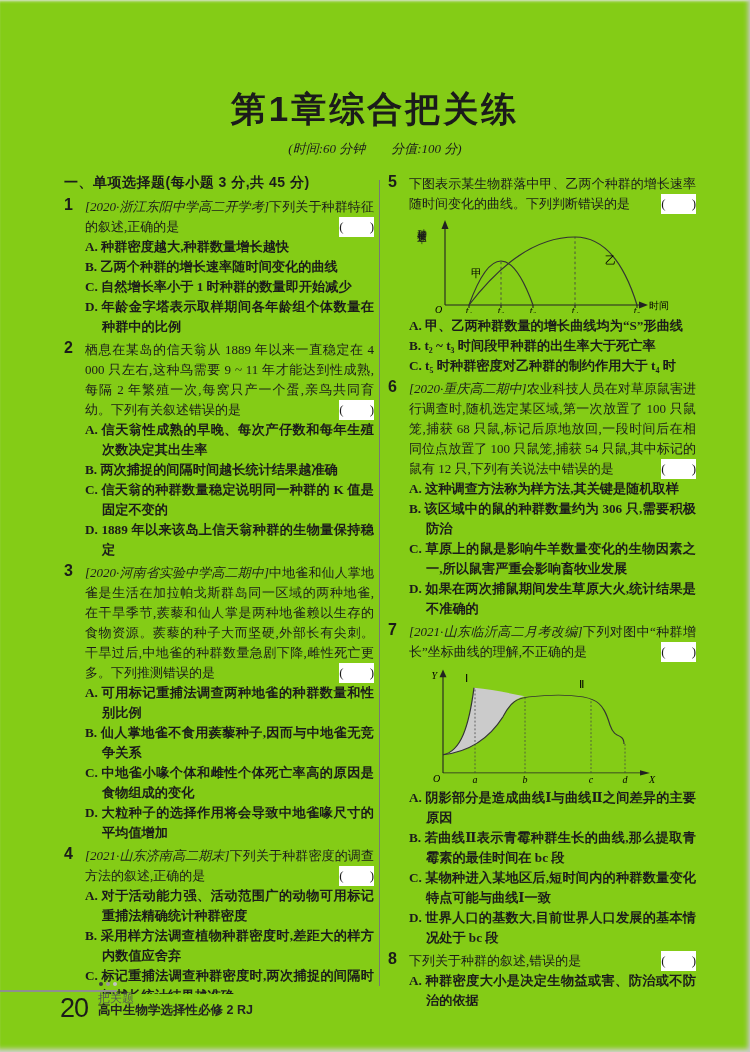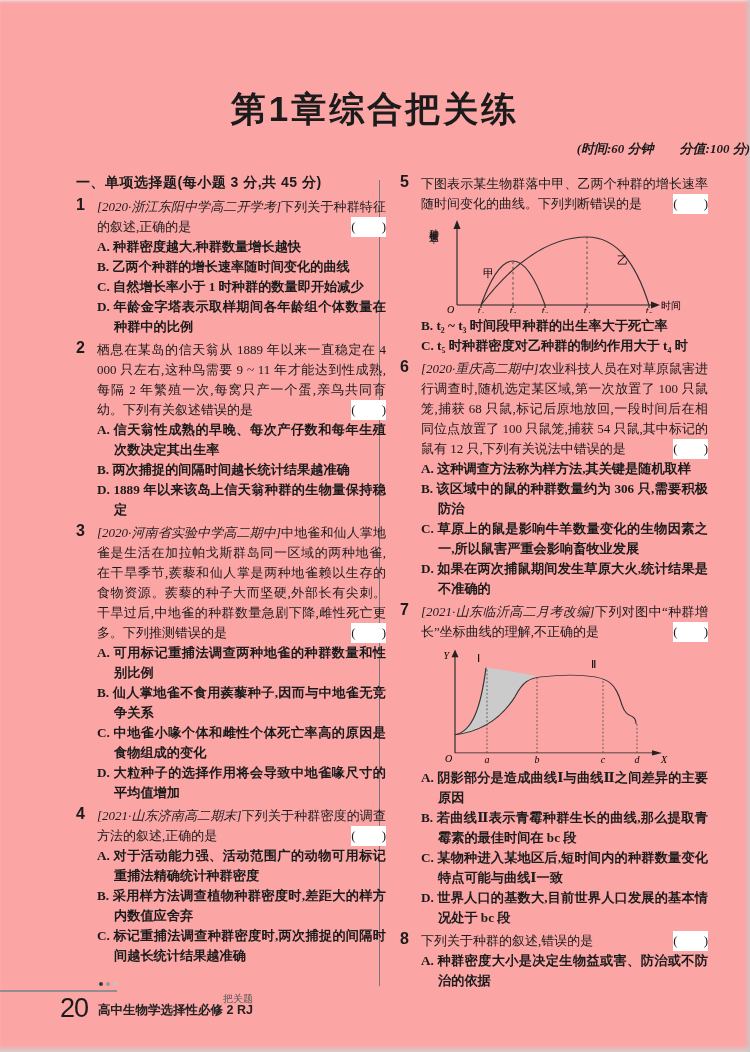--- a/index.html
+++ b/index.html
@@ -1,24 +1,24 @@
 <!DOCTYPE html>
 <html><head>
 <meta charset="utf-8">
 <style>
   html,body{margin:0;padding:0;background:#fff;}
-  .page{position:relative;width:750px;height:1052px;background:#fca5a5;overflow:hidden;
+  .page{position:relative;width:750px;height:1052px;background:#84cc16;overflow:hidden;
         font-family:"Liberation Serif","DejaVu Serif",serif;color:#1b1b1b;
         box-shadow:inset -6px 0 5px -4px #c9c9c9, inset 0 -7px 5px -4px #d2d2d2, inset 0 3px 3px -2px #e9e9e9;}
   .title{position:absolute;top:86px;left:0;width:100%;text-align:center;
          font-family:"Liberation Sans","DejaVu Sans",sans-serif;font-weight:bold;
          font-size:35px;letter-spacing:3px;}
-  .subtitle{position:absolute;top:140px;left:0;width:100%;text-align:right;
-            font-size:13px;font-style:italic;font-weight:bold;}
-  .col{position:absolute;top:174px;overflow:hidden;margin-left:12px;}
+  .subtitle{position:absolute;top:140px;left:0;width:100%;text-align:center;
+            font-size:13px;font-style:italic;}
+  .col{position:absolute;top:174px;overflow:hidden;}
   .col-left{left:64px;width:310px;height:820px;}
   .col-right{left:388px;width:308px;height:832px;}
   .divider{position:absolute;left:379px;top:180px;width:1px;height:806px;background:#777;}
   .section-header{font-family:"Liberation Sans","DejaVu Sans",sans-serif;font-weight:bold;
                   font-size:14px;margin:0 0 5px 0;letter-spacing:.5px;}
   .question{position:relative;padding-left:21px;margin-bottom:3px;}
   .qnum{position:absolute;left:0;top:-1px;font-family:"Liberation Sans","DejaVu Sans",sans-serif;
         font-weight:bold;font-size:16px;}
   .stem{position:relative;font-size:13px;line-height:20px;text-align:justify;}
   .source{font-style:italic;}
@@ -38,21 +38,21 @@
   .axtxt{font-size:10px;font-family:"Liberation Serif",serif;}
   .curvetxt{font-size:11px;font-family:"Liberation Serif",serif;}
   .shade{fill:#cbcbcb;stroke:none;}
   .footer-line{position:absolute;left:0;top:990px;width:117px;height:2px;background:#8f8f8f;}
   .footer-dots{position:absolute;left:99px;top:982px;display:flex;gap:3px;}
   .footer-dots span{width:4px;height:4px;border-radius:50%;}
   .d1{background:#3a3a3a;} .d2{background:#9a9a9a;} .d3{background:#c4c4c4;}
   .page-num{position:absolute;left:60px;top:993px;font-family:"Liberation Sans","DejaVu Sans",sans-serif;
             font-size:27px;font-weight:400;letter-spacing:-1px;}
   .footer-meta{position:absolute;left:98px;top:994px;}
-  .series-label{font-size:10px;color:#555;line-height:9px;text-align:right;}
+  .series-label{font-size:12px;color:#555;line-height:9px;}
   .book-title{font-family:"Liberation Sans","DejaVu Sans",sans-serif;font-weight:bold;
               font-size:12.5px;line-height:15px;color:#222;}
 </style>
 </head>
 <body>
 
 <div class="page">
 
   <div class="title">第1章综合把关练</div>
   <div class="subtitle">(时间:60 分钟　　分值:100 分)</div>
@@ -68,20 +68,21 @@
       <div class="option">B. 乙两个种群的增长速率随时间变化的曲线</div>
       <div class="option">C. 自然增长率小于 1 时种群的数量即开始减少</div>
       <div class="option">D. 年龄金字塔表示取样期间各年龄组个体数量在种群中的比例</div>
     </div>
 
     <div class="question">
       <div class="qnum">2</div>
       <div class="stem"><span>栖息在某岛的信天翁从 1889 年以来一直稳定在 4 000 只左右,这种鸟需要 9 ~ 11 年才能达到性成熟,每隔 2 年繁殖一次,每窝只产一个蛋,亲鸟共同育幼。下列有关叙述错误的是</span><span class="bracket">(　　)</span></div>
       <div class="option">A. 信天翁性成熟的早晚、每次产仔数和每年生殖次数决定其出生率</div>
       <div class="option">B. 两次捕捉的间隔时间越长统计结果越准确</div>
+      <div class="option">C. 信天翁的种群数量稳定说明同一种群的 K 值是固定不变的</div>
       <div class="option">D. 1889 年以来该岛上信天翁种群的生物量保持稳定</div>
     </div>
 
     <div class="question">
       <div class="qnum">3</div>
       <div class="stem"><span class="source">[2020·河南省实验中学高二期中]</span><span>中地雀和仙人掌地雀是生活在加拉帕戈斯群岛同一区域的两种地雀,在干旱季节,蒺藜和仙人掌是两种地雀赖以生存的食物资源。蒺藜的种子大而坚硬,外部长有尖刺。干旱过后,中地雀的种群数量急剧下降,雌性死亡更多。下列推测错误的是</span><span class="bracket">(　　)</span></div>
       <div class="option">A. 可用标记重捕法调查两种地雀的种群数量和性别比例</div>
       <div class="option">B. 仙人掌地雀不食用蒺藜种子,因而与中地雀无竞争关系</div>
       <div class="option">C. 中地雀小喙个体和雌性个体死亡率高的原因是食物组成的变化</div>
       <div class="option">D. 大粒种子的选择作用将会导致中地雀喙尺寸的平均值增加</div>
@@ -124,20 +125,21 @@
           <text class="ticktxt" x="90" y="97" text-anchor="middle">t₂</text>
           <text class="ticktxt" x="122" y="97" text-anchor="middle">t₃</text>
           <text class="ticktxt" x="164" y="97" text-anchor="middle">t₄</text>
           <text class="ticktxt" x="226" y="97" text-anchor="middle">t₅</text>
           <text class="axtxt" x="238" y="92">时间</text>
           <text class="curvetxt" x="60" y="60">甲</text>
           <text class="curvetxt" x="194" y="47">乙</text>
         </svg>
       </div>
 
+      <div class="option">A. 甲、乙两种群数量的增长曲线均为“S”形曲线</div>
       <div class="option">B. t₂ ~ t₃ 时间段甲种群的出生率大于死亡率</div>
       <div class="option">C. t₅ 时种群密度对乙种群的制约作用大于 t₄ 时</div>
     </div>
 
     <div class="question">
       <div class="qnum">6</div>
       <div class="stem"><span class="source">[2020·重庆高二期中]</span><span>农业科技人员在对草原鼠害进行调查时,随机选定某区域,第一次放置了 100 只鼠笼,捕获 68 只鼠,标记后原地放回,一段时间后在相同位点放置了 100 只鼠笼,捕获 54 只鼠,其中标记的鼠有 12 只,下列有关说法中错误的是</span><span class="bracket">(　　)</span></div>
       <div class="option">A. 这种调查方法称为样方法,其关键是随机取样</div>
       <div class="option">B. 该区域中的鼠的种群数量约为 306 只,需要积极防治</div>
       <div class="option">C. 草原上的鼠是影响牛羊数量变化的生物因素之一,所以鼠害严重会影响畜牧业发展</div>

